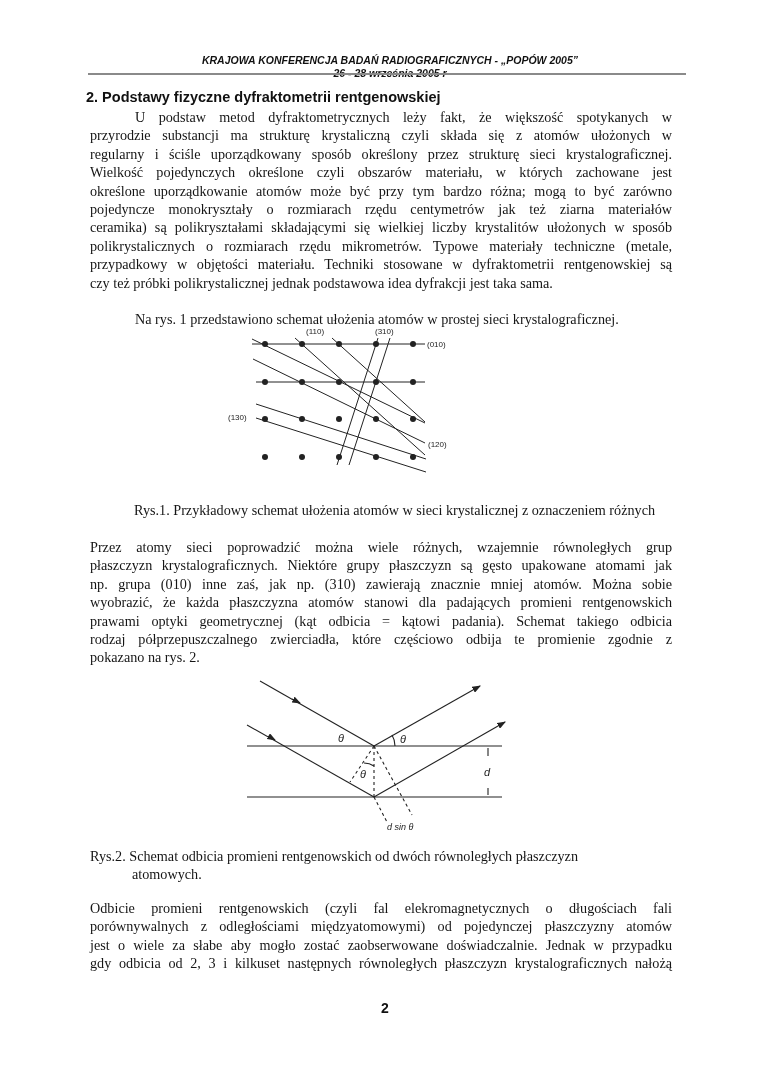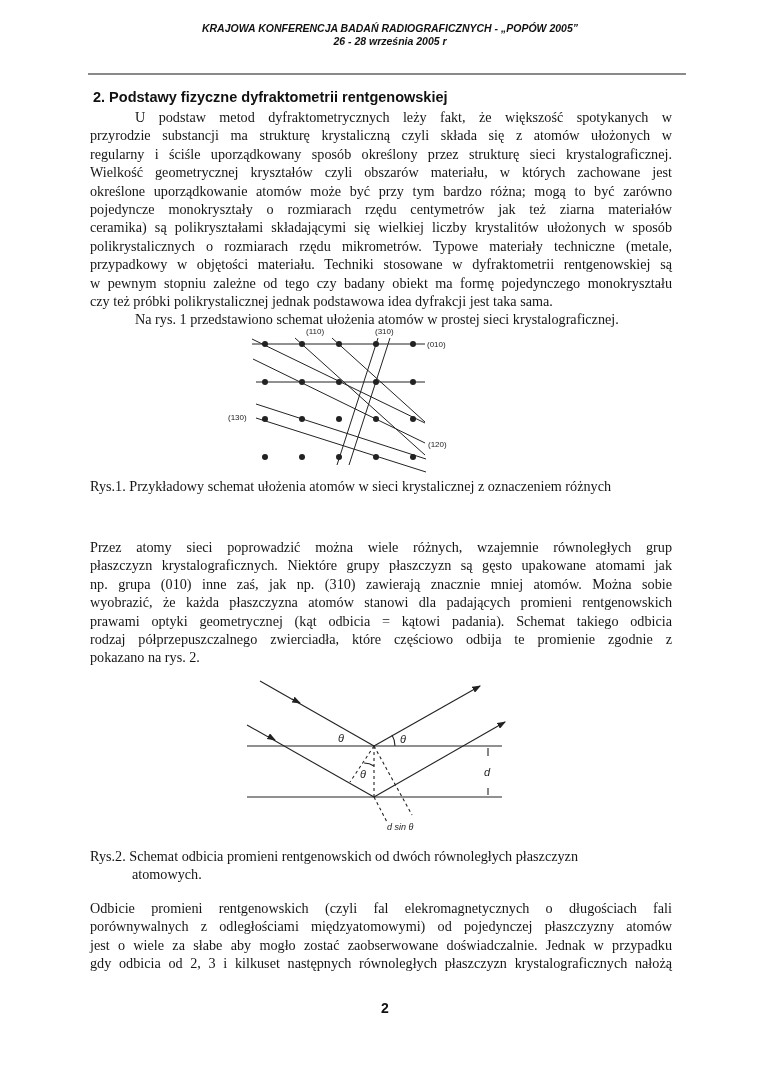--- a/index.html
+++ b/index.html
@@ -1,20 +1,20 @@
 <!DOCTYPE html>
 <html><head>
 <meta charset="utf-8">
 <style>
   html, body { margin: 0; padding: 0; background: #ffffff; }
   body { width: 760px; height: 1075px; position: relative; overflow: hidden; color: #111; }
-  .header { position: absolute; top: 22px; left: 90px; width: 600px; text-align: center;
+  .header { position: absolute; top: 54px; left: 90px; width: 600px; text-align: center;
     font-family: "Liberation Sans", sans-serif; font-style: italic; font-weight: bold; font-size: 10.5px; line-height: 13px; color: #111; }
   .header-rule { position: absolute; top: 73px; left: 88px; width: 598px; height: 2px; background: #8a8a8a; }
-  .section-title { position: absolute; top: 89px; left: 93px; font-family: "Liberation Sans", sans-serif;
+  .section-title { position: absolute; top: 89px; left: 86px; font-family: "Liberation Sans", sans-serif;
     font-weight: bold; font-size: 14.5px; color: #111; white-space: nowrap; }
   .para { position: absolute; left: 90px; width: 582px; font-family: "Liberation Serif", serif;
     font-size: 14.2px; line-height: 18.4px; text-align: justify; color: #151515; }
   .para .line { display: block; text-align: justify; text-align-last: justify; white-space: nowrap; }
   .para .line.last { text-align-last: left; }
   .caption { position: absolute; left: 90px; width: 590px; font-family: "Liberation Serif", serif;
     font-size: 14.2px; line-height: 18.4px; color: #151515; }
   .caption .cont { padding-left: 42px; display: block; }
   .figure { position: absolute; }
   .page-number { position: absolute; top: 1000px; left: 0; width: 770px; text-align: center;
@@ -29,27 +29,26 @@
   <div>26 - 28 września 2005 r</div>
 </div>
 <div class="header-rule"></div>
 
 <div class="section-title">2. Podstawy fizyczne dyfraktometrii rentgenowskiej</div>
 
 <div class="para" style="top:108px;">
   <span class="line" style="padding-left:45px;">U podstaw metod dyfraktometrycznych leży fakt, że większość spotykanych w</span>
   <span class="line">przyrodzie substancji ma strukturę krystaliczną czyli składa się z atomów ułożonych w</span>
   <span class="line">regularny i ściśle uporządkowany sposób określony przez strukturę sieci krystalograficznej.</span>
-  <span class="line">Wielkość geometrycznej kryształów czyli obszarów materiału, w których zachowane jest</span>
+  <span class="line">Wielkość pojedynczych określone czyli obszarów materiału, w których zachowane jest</span>
   <span class="line">określone uporządkowanie atomów może być przy tym bardzo różna; mogą to być zarówno</span>
   <span class="line">pojedyncze monokryształy o rozmiarach rzędu centymetrów jak też ziarna materiałów</span>
   <span class="line">ceramika) są polikryształami składającymi się wielkiej liczby krystalitów ułożonych w sposób</span>
   <span class="line">polikrystalicznych o rozmiarach rzędu mikrometrów. Typowe materiały techniczne (metale,</span>
   <span class="line">przypadkowy w objętości materiału. Techniki stosowane w dyfraktometrii rentgenowskiej są</span>
-  <span class="line">w pewnym stopniu zależne od tego czy badany obiekt ma formę pojedynczego monokryształu</span>
   <span class="line last">czy też próbki polikrystalicznej jednak podstawowa idea dyfrakcji jest taka sama.</span>
 </div>
 
 <div class="para" style="top:310px;">
   <span class="line last" style="padding-left:45px;">Na rys. 1 przedstawiono schemat ułożenia atomów w prostej sieci krystalograficznej.</span>
 </div>
 
 <svg class="figure" style="left:220px; top:325px;" width="300" height="150" viewBox="0 0 300 150">
   <g stroke="#222" stroke-width="1" fill="none">
 
@@ -92,21 +91,21 @@
   </g>
   <g font-size="8" fill="#222">
     <text x="86" y="9">(110)</text>
     <text x="155" y="9">(310)</text>
     <text x="207" y="22">(010)</text>
     <text x="8" y="95">(130)</text>
     <text x="208" y="122">(120)</text>
   </g>
 </svg>
 
-<div class="caption" style="top:477px;">
+<div class="caption" style="top:501px;margin-left:44px;">
   <span>Rys.1.</span>
   <span>Przykładowy schemat ułożenia atomów w sieci krystalicznej z oznaczeniem różnych</span>
 </div>
 
 <div class="para" style="top:538px;">
   <span class="line">Przez atomy sieci poprowadzić można wiele różnych, wzajemnie równoległych grup</span>
   <span class="line">płaszczyzn krystalograficznych. Niektóre grupy płaszczyzn są gęsto upakowane atomami jak</span>
   <span class="line">np. grupa (010) inne zaś, jak np. (310) zawierają znacznie mniej atomów.  Można sobie</span>
   <span class="line">wyobrazić, że każda płaszczyzna atomów stanowi dla padających promieni rentgenowskich</span>
   <span class="line">prawami optyki geometrycznej (kąt odbicia = kątowi padania). Schemat takiego odbicia</span>

